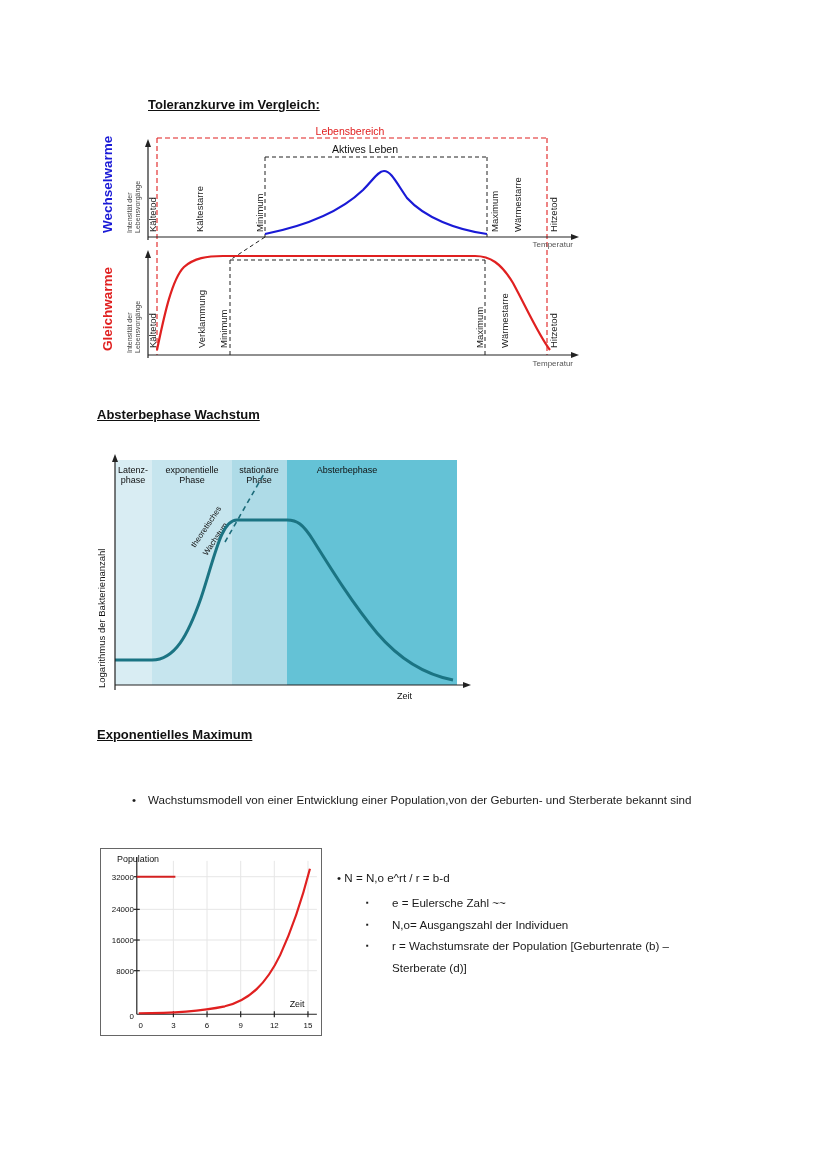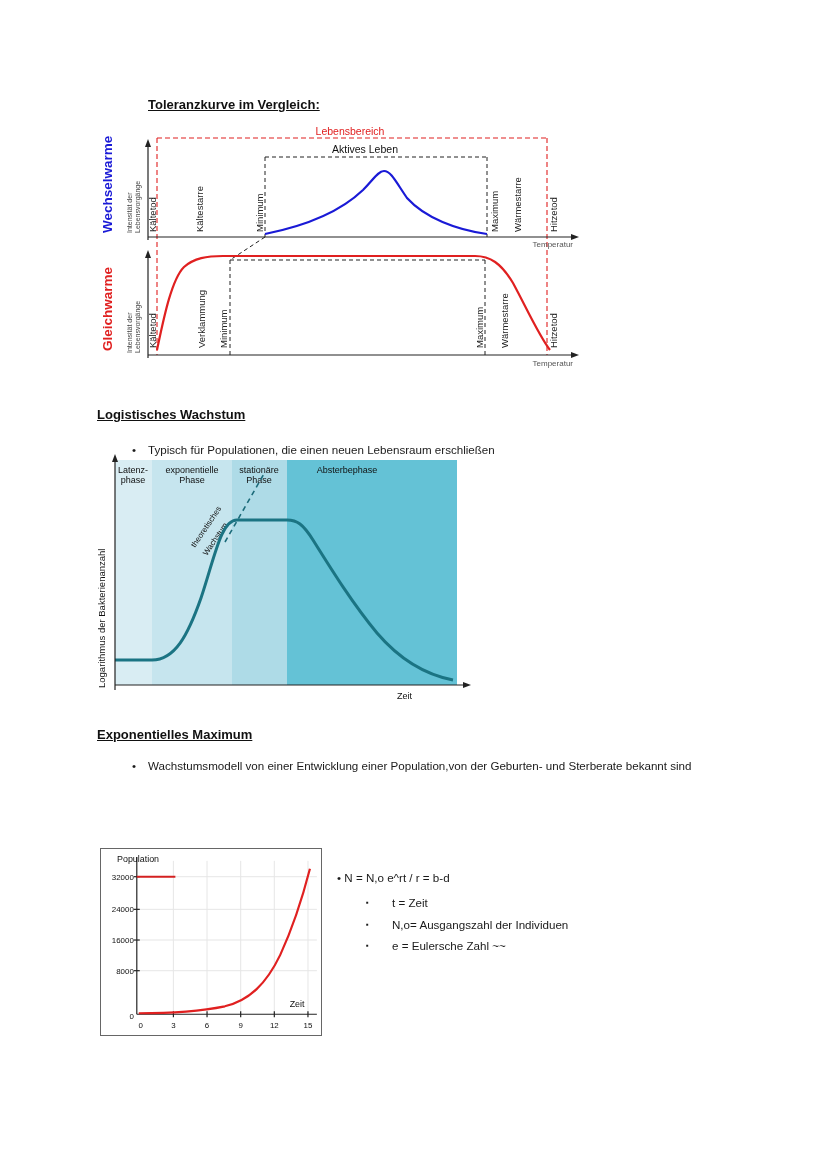--- a/index.html
+++ b/index.html
@@ -96,25 +96,22 @@
       <text class="rot" transform="translate(388,228) rotate(-90)">Maximum</text>
       <text class="rot" transform="translate(413,228) rotate(-90)">Wärmestarre</text>
       <text class="rot" transform="translate(462,228) rotate(-90)">Hitzetod</text>
       <text class="t-gray" x="478" y="246" text-anchor="end">Temperatur</text>
       <text class="side-red" transform="translate(17,231) rotate(-90)">Gleichwarme</text>
       <text class="t-tiny" transform="translate(37,233) rotate(-90)">Intensität der</text>
       <text class="t-tiny" transform="translate(45,233) rotate(-90)">Lebensvorgänge</text>
     </g>
   </svg>
 
-  <div class="abs heading" style="left:97px;top:407px">Logistisches Wachstum</div>
-
-  <div class="abs bullet-row" style="left:120px;top:439px;width:600px">
-    <span>Typisch für Populationen, die einen neuen Lebensraum erschließen</span>
-  </div>
+  <div class="abs heading" style="left:97px;top:407px">Absterbephase Wachstum</div>
+
 
   <svg class="abs" style="left:95px;top:452px" width="385" height="265" viewBox="0 0 385 265">
     <g>
       <rect x="20" y="8" width="37" height="225" fill="#d9edf3"></rect>
       <rect x="57" y="8" width="80" height="225" fill="#c6e5ee"></rect>
       <rect x="137" y="8" width="55" height="225" fill="#aedbe7"></rect>
       <rect x="192" y="8" width="170" height="225" fill="#64c2d6"></rect>
     </g>
     <g>
       <text class="t-phase" x="38" y="21" text-anchor="middle">Latenz-</text>
@@ -136,21 +133,21 @@
       <polygon points="17,10 23,10 20,2" fill="#222"></polygon>
       <line class="axis" x1="20" y1="233" x2="372" y2="233"></line>
       <polygon points="368,230 368,236 376,233" fill="#222"></polygon>
     </g>
     <text class="t-9" x="302" y="247">Zeit</text>
     <text class="ylab" transform="translate(10,236) rotate(-90)">Logarithmus der Bakterienanzahl</text>
   </svg>
 
   <div class="abs heading" style="left:97px;top:727px">Exponentielles Maximum</div>
 
-  <div class="abs" style="left:120px;top:755px;width:582px">
+  <div class="abs" style="left:120px;top:789px;width:582px">
     <div class="bullet-row">
         <span>Wachstumsmodell von einer Entwicklung einer Population,von der Geburten- und Sterberate bekannt sind</span>
       </div>
   </div>
 
   <svg class="abs chartbox" style="left:100px;top:848px" width="222" height="188" viewBox="0 0 222 188">
     <g>
       <line class="grid" x1="36" y1="28" x2="218" y2="28"></line>
       <line class="grid" x1="36" y1="61" x2="218" y2="61"></line>
       <line class="grid" x1="36" y1="92" x2="218" y2="92"></line>
@@ -194,23 +191,23 @@
     <path class="curve-red" d="M 38 166 C 70 166 100 164 125 159 C 150 153 167 136 181 107 C 193 81 203 51 211 20"></path>
     <text class="t-9" x="198" y="160" text-anchor="middle">Zeit</text>
   </svg>
 
   <div class="abs formula-row" style="left:337px;top:869px">
     <span>N = N,o e^rt / r = b-d</span>
   </div>
 
   <div class="abs" style="left:363px;top:892px;width:356px">
     <div class="sq-row">
-        <span>t = Zeit</span>
+        <span>e = Eulersche Zahl ~~</span>
       </div>
     <div class="sq-row">
         <span>N,o= Ausgangszahl der Individuen</span>
       </div>
     <div class="sq-row">
-        <span>e = Eulersche Zahl ~~</span>
+        <span>r = Wachstumsrate der Population [Geburtenrate (b) – Sterberate (d)]</span>
       </div>
   </div>
 
 </div>
 
 </body></html>

